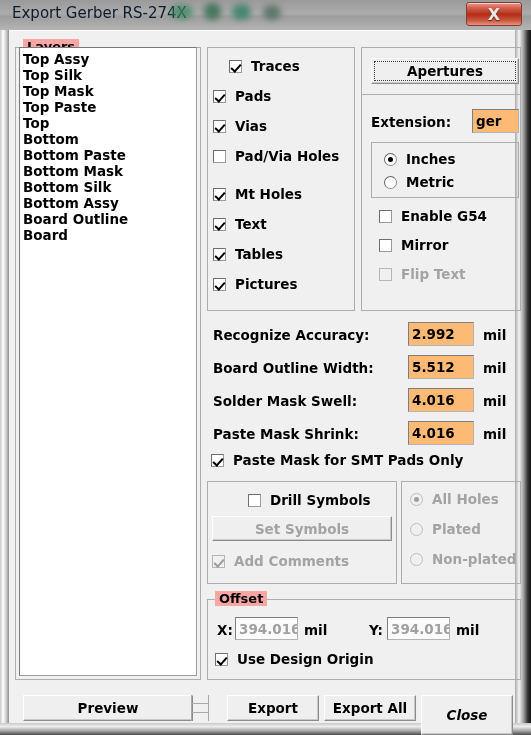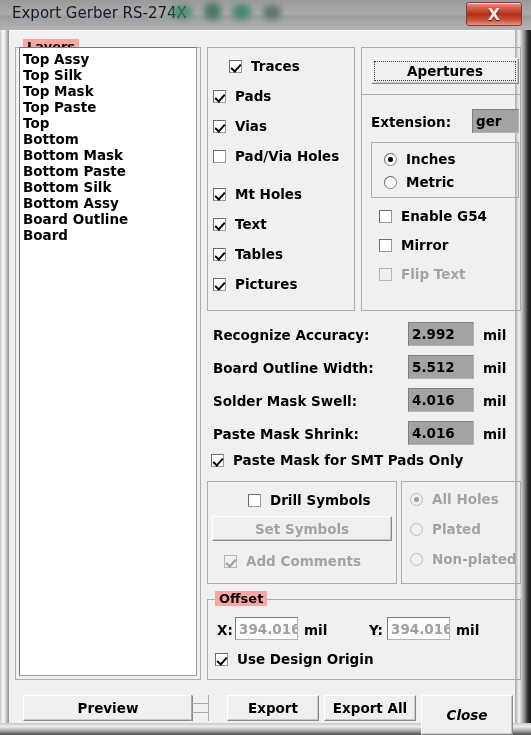--- a/index.html
+++ b/index.html
@@ -229,21 +229,21 @@
     position: absolute;
     left: 2px; top: 2px; right: 2px; bottom: 2px;
     border: 1px dotted #3a3a3a;
   }
   .btn.disabled { color: #a3a3a3; }
 
   
   .tinput {
     position: absolute;
     box-sizing: border-box;
-    background: #a3a3a3;
+    background: #fdba74;
     border: 1px solid #b4b4b4;
     border-top-color: #7e7e7e;
     border-left-color: #7e7e7e;
     display: flex;
     align-items: center;
     padding-left: 3px;
     font-size: 13.5px;
     font-weight: bold;
     color: #000;
     cursor: text;
@@ -305,22 +305,22 @@
     <div class="gbox" style="left:6px;top:16px;width:186px;height:633px;">
       <div class="gtitle">Layers</div>
     </div>
     <div id="layers-list">
         <div class="layer-item">Top Assy</div>
         <div class="layer-item">Top Silk</div>
         <div class="layer-item">Top Mask</div>
         <div class="layer-item">Top Paste</div>
         <div class="layer-item">Top</div>
         <div class="layer-item">Bottom</div>
+        <div class="layer-item">Bottom Paste</div>
         <div class="layer-item">Bottom Mask</div>
-        <div class="layer-item">Bottom Paste</div>
         <div class="layer-item">Bottom Silk</div>
         <div class="layer-item">Bottom Assy</div>
         <div class="layer-item">Board Outline</div>
         <div class="layer-item">Board</div>
       </div>
 
     <div class="gbox" style="left:198px;top:16px;width:148px;height:264px;"></div>
     <div id="object-checks">
         <div class="cbrow" style="left: 204px; top: 27px; padding-left: 16px;">
           <span class="cb on"></span>
@@ -415,21 +415,21 @@
 
     <div class="cbrow" style="left:203px;top:461px;padding-left:36px;">
       <span class="cb"></span>
       <span class="cblabel">Drill Symbols</span>
     </div>
 
     <div class="btn disabled" style="left:203px;top:485px;width:180px;height:25px;">
       <span>Set Symbols</span>
     </div>
 
-    <div class="cbrow" style="left:215px;top:522px;">
+    <div class="cbrow" style="left:203px;top:522px;">
       <span class="cb dis on"></span>
       <span class="cblabel dis">Add Comments</span>
     </div>
 
     <div class="gbox" style="left:392px;top:450px;width:120px;height:103px;"></div>
 
     <div class="rdrow" style="left:401px;top:460px;">
       <span class="rd dis on"></span>
       <span class="rdlabel dis">All Holes</span>
     </div>

